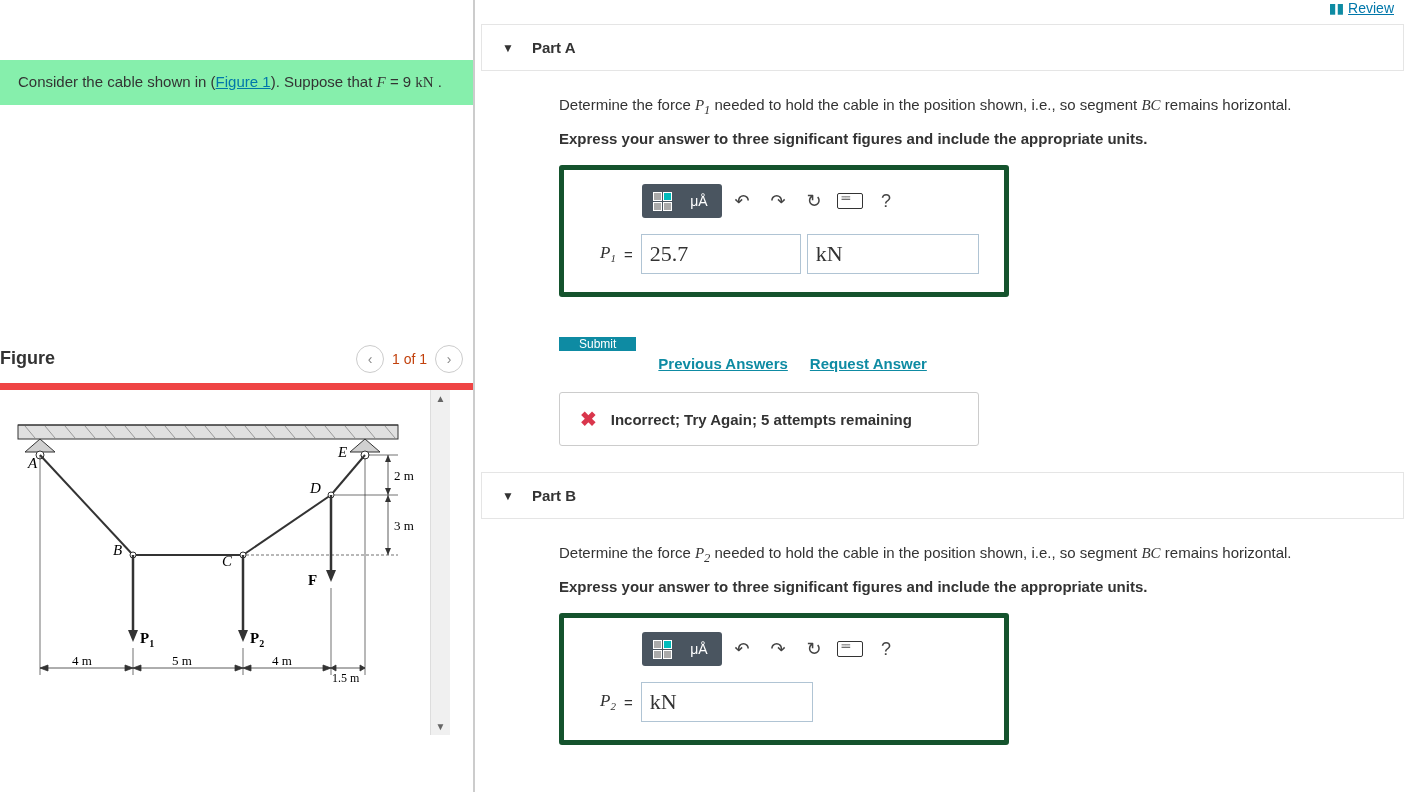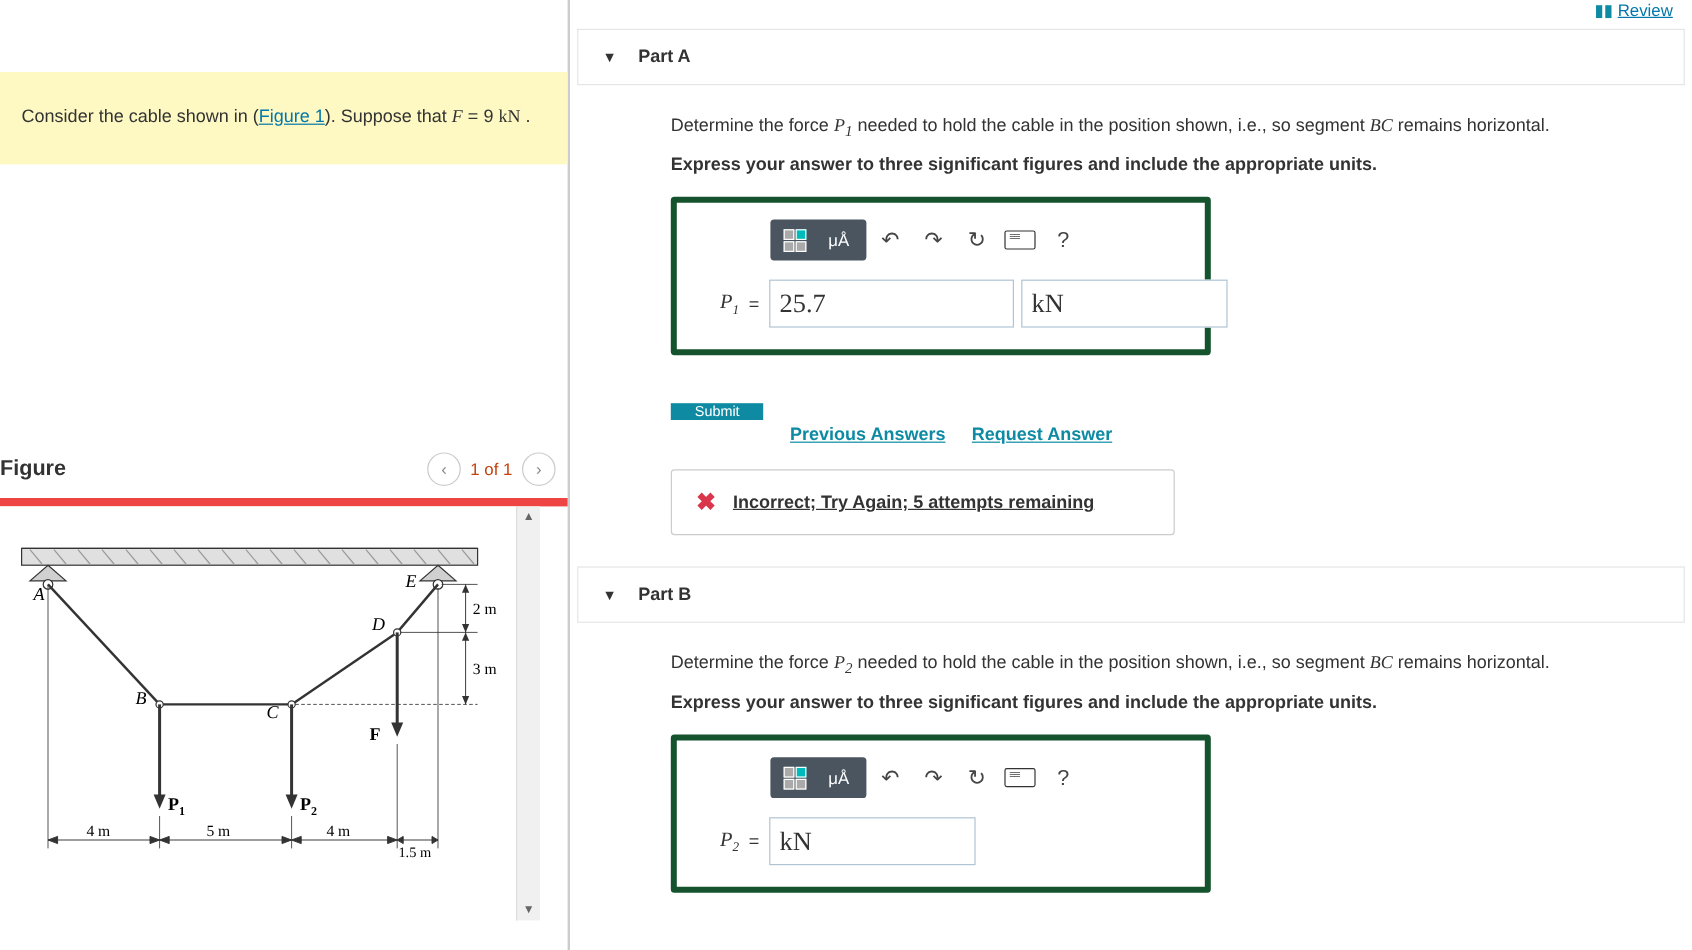--- a/index.html
+++ b/index.html
@@ -1,19 +1,19 @@
 <!DOCTYPE html>
 <html><head>
 <meta charset="utf-8">
 <style>
 * { box-sizing: border-box; margin: 0; padding: 0; }
 body { font-family: Arial, Helvetica, sans-serif; font-size: 14px; color: #333; background: #fff; }
 .container { display: flex; width: 1410px; height: 792px; }
 .left-panel { width: 475px; border-right: 2px solid #ccc; display: flex; flex-direction: column; }
-.problem-box { background: #fef9c3; padding: 27px 18px; margin-top: 60px; font-size: 15px; line-height: 1.5; }
+.problem-box { background: #86efac; padding: 11px 18px; margin-top: 60px; font-size: 15px; line-height: 1.5; }
 .problem-box a { color: #0077aa; text-decoration: underline; }
 .figure-section { margin-top: 240px; }
 .figure-header { display: flex; align-items: center; justify-content: space-between; padding: 0 10px 10px 0; border-bottom: 7px solid #ef4444; }
 .figure-title { font-size: 18px; font-weight: bold; }
 .fig-nav { display: flex; align-items: center; gap: 8px; }
 .nav-btn { width: 28px; height: 28px; border: 1px solid #ccc; border-radius: 50%; background: #fff; display: flex; align-items: center; justify-content: center; color: #888; cursor: pointer; font-size: 14px; }
 .fig-count { font-size: 14px; color: #c2410c; }
 .figure-body { display: flex; }
 .figure-diagram { width: 430px; height: 345px; background: #fff; position: relative; }
 .scroll-col { width: 20px; background: #f0f0f0; border-left: 1px solid #ddd; display: flex; flex-direction: column; justify-content: space-between; align-items: center; height: 345px;}
@@ -32,28 +32,28 @@
 .tb-grp { background: #4a5560; border-radius: 3px; padding: 4px; display: flex; gap: 2px; }
 .tb-frac { width: 32px; height: 26px; background: #4a5560; display: flex; flex-wrap: wrap; align-content: center; justify-content: center; gap: 1px; border-radius: 2px; padding: 2px; }
 .tb-frac span { width: 9px; height: 9px; background: #aaa; border: 1px solid #fff; }
 .tb-frac .hl { background: #0bb; }
 .tb-ua { width: 38px; height: 26px; background: #4a5560; color: #fff; border-radius: 2px; display: flex; align-items: center; justify-content: center; font-size: 14px; }
 .tb-icon { width: 32px; height: 30px; display: flex; align-items: center; justify-content: center; color: #444; font-size: 18px; cursor: pointer; }
 .answer-row { display: flex; align-items: center; gap: 6px; }
 .var-label { font-size: 17px; font-style: italic; font-family: 'Times New Roman', serif; }
 .var-label sub { font-size: 11px; }
 .eq { font-size: 15px; margin: 0 2px; }
-.val-input { border: 1px solid #b0c4d4; height: 40px; width: 204px; font-size: 22px; padding: 0 8px; font-family: 'Times New Roman', serif; color: #333; }
+.val-input { border: 1px solid #b0c4d4; height: 40px; width: 160px; font-size: 22px; padding: 0 8px; font-family: 'Times New Roman', serif; color: #333; }
 .unit-input { border: 1px solid #b0c4d4; height: 40px; width: 172px; font-size: 22px; padding: 0 8px; font-family: 'Times New Roman', serif; color: #333; }
 .submit-row { margin-top: 18px; display: flex; align-items: center; gap: 22px; }
 .submit-btn { background: #0e8ba3; color: #fff; border: none; padding: 0 20px; font-size: 12px; cursor: pointer; font-weight: normal; }
 .link-a { color: #0e8ba3; text-decoration: underline; font-size: 15px; font-weight: bold; cursor: pointer; margin-top: 40px; }
 .feedback { border: 1px solid #ccc; border-radius: 3px; padding: 14px 20px; margin-top: 20px; display: flex; align-items: center; gap: 14px; width: 420px; }
 .fb-x { color: #d9364c; font-size: 20px; font-weight: bold; }
-.fb-text { font-weight: bold; font-size: 15px; text-decoration: underline; }
+.fb-text { font-weight: bold; font-size: 15px; }
 .ital { font-style: italic; font-family: 'Times New Roman', serif; }
 .keyboard-icon { border: 1px solid #333; width: 26px; height: 16px; border-radius: 2px; position: relative; display: inline-block; }
 .keyboard-icon::before { content: "≡≡"; font-size: 9px; position: absolute; top: -1px; left: 3px; letter-spacing: -1px; }
 svg text { font-family: 'Times New Roman', serif; }
 </style>
 </head>
 <body>
 
 <div class="container">
 

